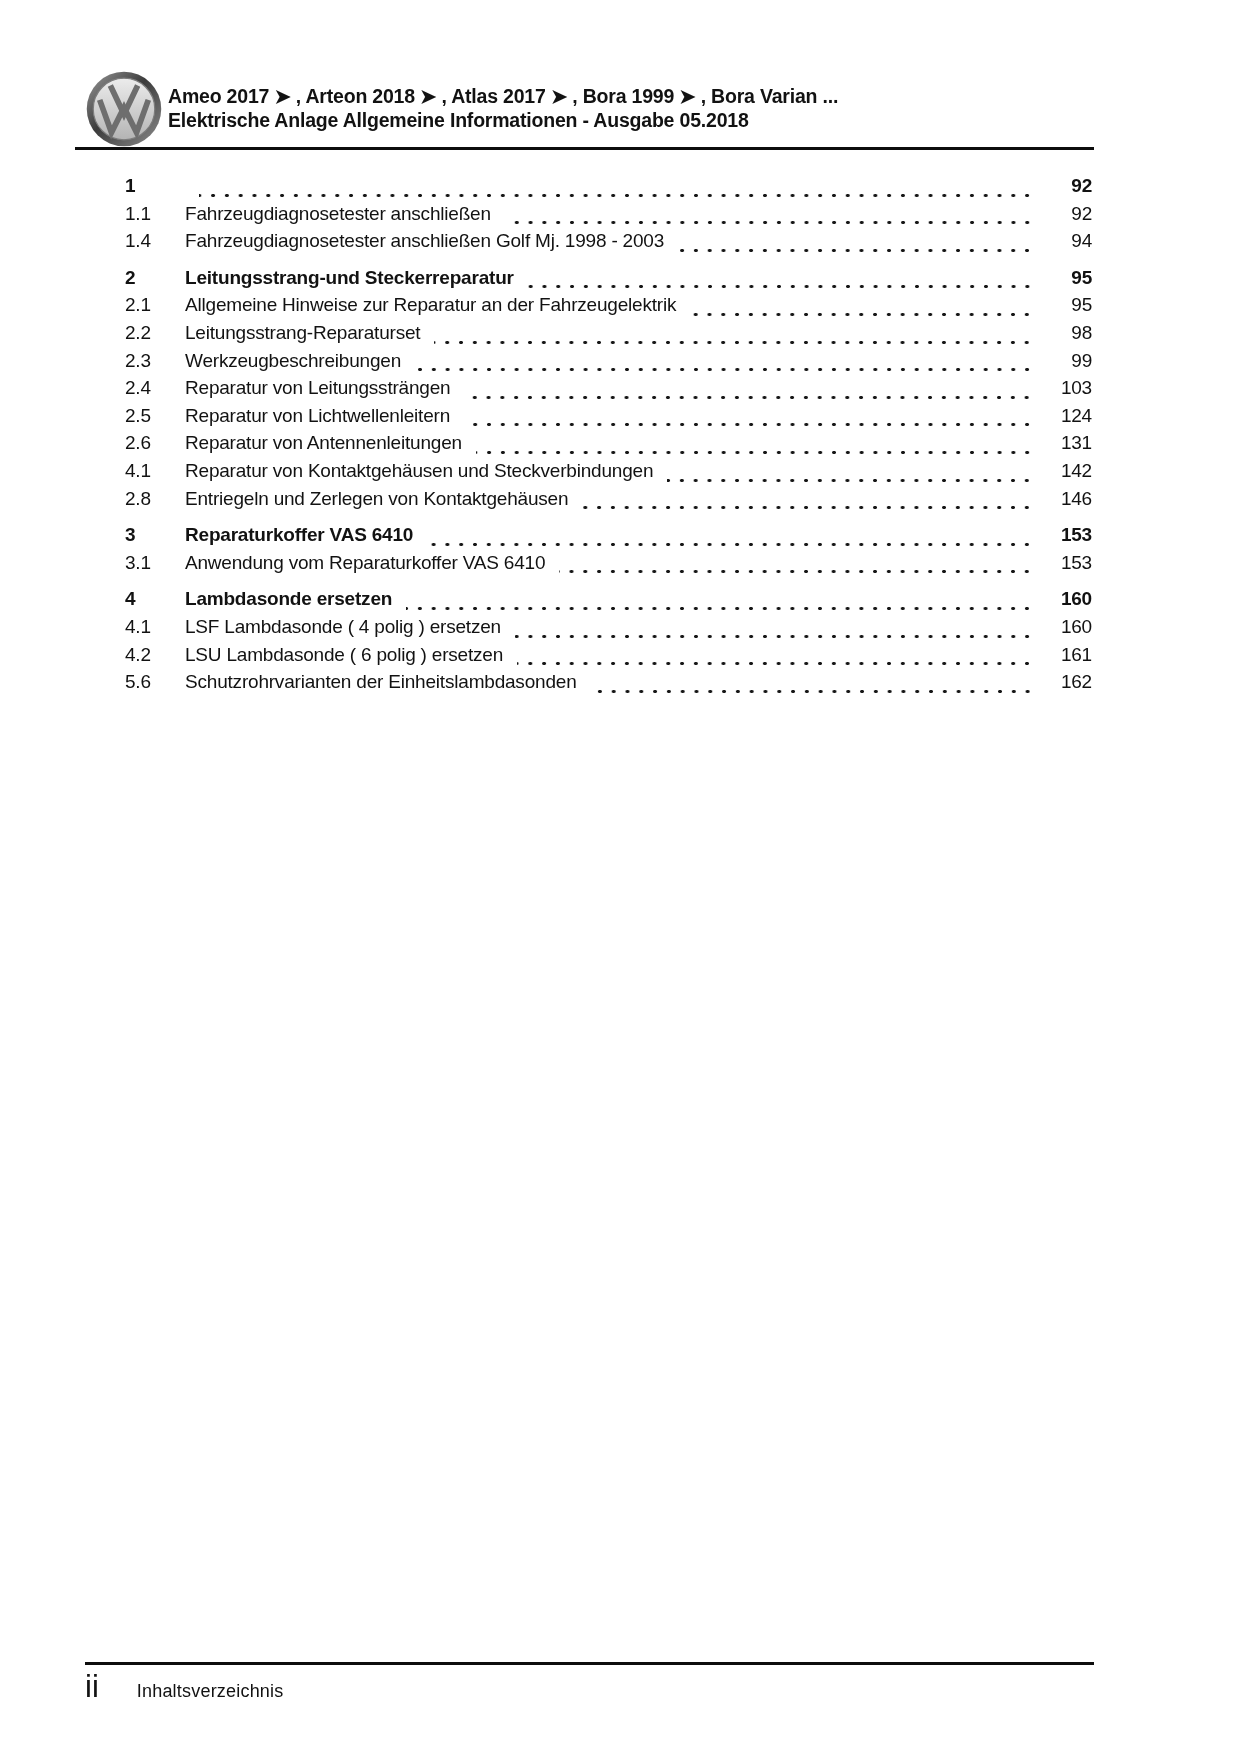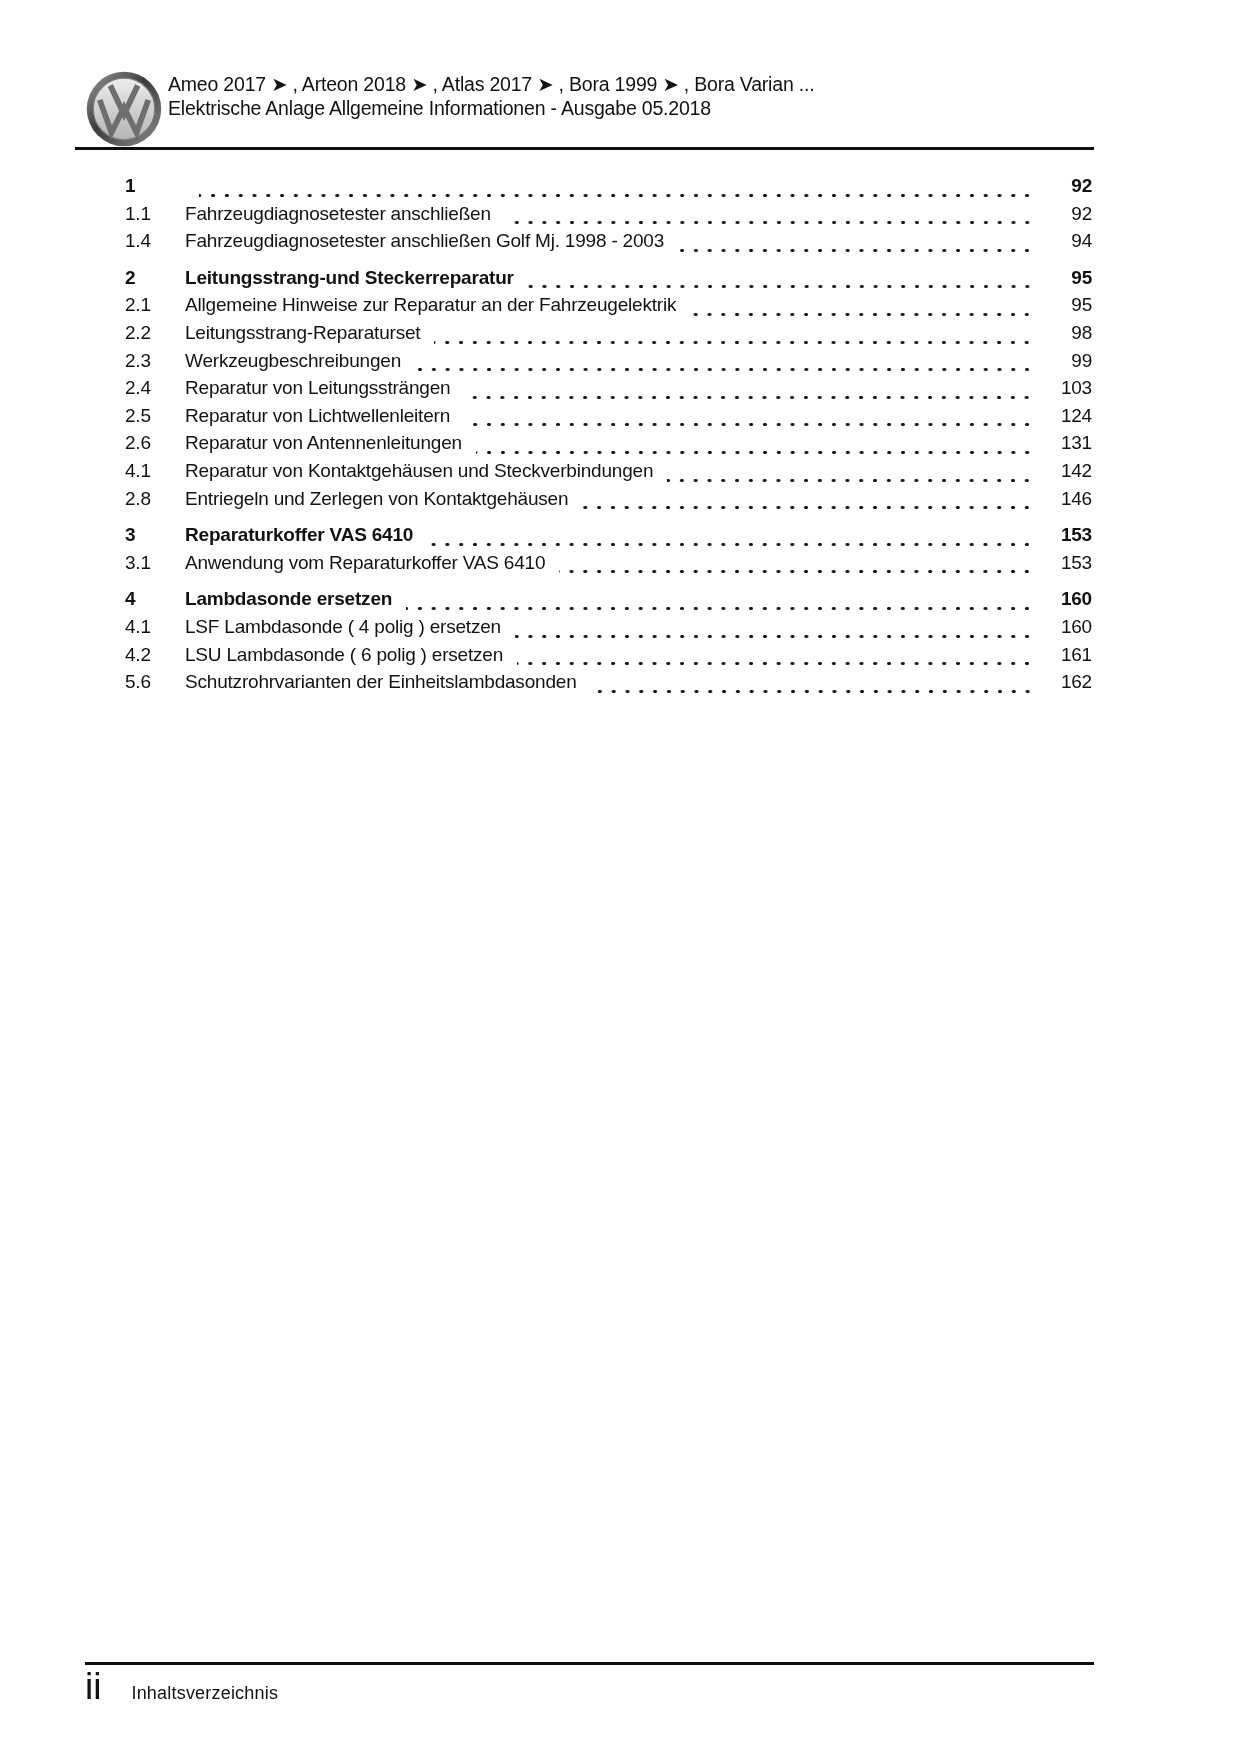--- a/index.html
+++ b/index.html
@@ -3,21 +3,21 @@
 <meta charset="utf-8">
 <style>
   html,body { margin:0; padding:0; background:#ffffff; }
   .page {
     position:relative; width:1240px; height:1754px; background:#ffffff;
     font-family:"Liberation Sans", sans-serif; color:#121212; overflow:hidden;
   }
 
   
   .logo { position:absolute; left:86px; top:71px; width:76px; height:76px; }
-  .header-text { position:absolute; left:168px; top:72px; width:930px; }
+  .header-text { position:absolute; left:168px; top:84px; width:930px;font-weight:bold; }
   .models-line { font-size:19.5px; line-height:24px; letter-spacing:-0.2px; white-space:nowrap; }
   .doc-line   { font-size:19.5px; line-height:24px; letter-spacing:-0.2px; white-space:nowrap; }
   .rule { position:absolute; background:#0d0d0d; }
   .header-rule { left:75px; top:147px; width:1019px; height:3px; }
 
   
   .toc { position:absolute; left:125px; top:166px; width:967px; }
   .toc-row { display:flex; align-items:baseline; height:27.6px; font-size:19px; letter-spacing:-0.2px; }
   .toc-row.section { margin-top:9px; font-weight:bold; }
   .toc-row .num   { flex:0 0 60px; white-space:nowrap; }
@@ -28,22 +28,22 @@
     background-image: radial-gradient(circle, #161616 1.55px, transparent 2.05px);
     background-size: 13.8px 7px;
     background-repeat: repeat-x;
     background-position: right bottom;
   }
   .toc-row .page { flex:0 0 48px; text-align:right; white-space:nowrap; }
 
   
   .footer-rule { left:85px; top:1662px; width:1009px; height:2.5px; }
   .footer-line { position:absolute; left:85px; top:1670px; display:flex; align-items:baseline; }
-  .footer-roman { font-size:37px; line-height:34px; }
-  .footer-label { font-size:18px; margin-left:30px; letter-spacing:0.2px; }
+  .footer-roman { font-size:31px; line-height:34px; }
+  .footer-label { font-size:18px; margin-left:38px; letter-spacing:0.2px; }
 </style>
 </head>
 <body>
 
 <div class="page">
 
   <div class="logo">
     <svg viewBox="0 0 100 100" width="76" height="76" aria-hidden="true">
       <defs>
         <linearGradient id="ringGrad" x1="0" y1="0" x2="1" y2="1">

